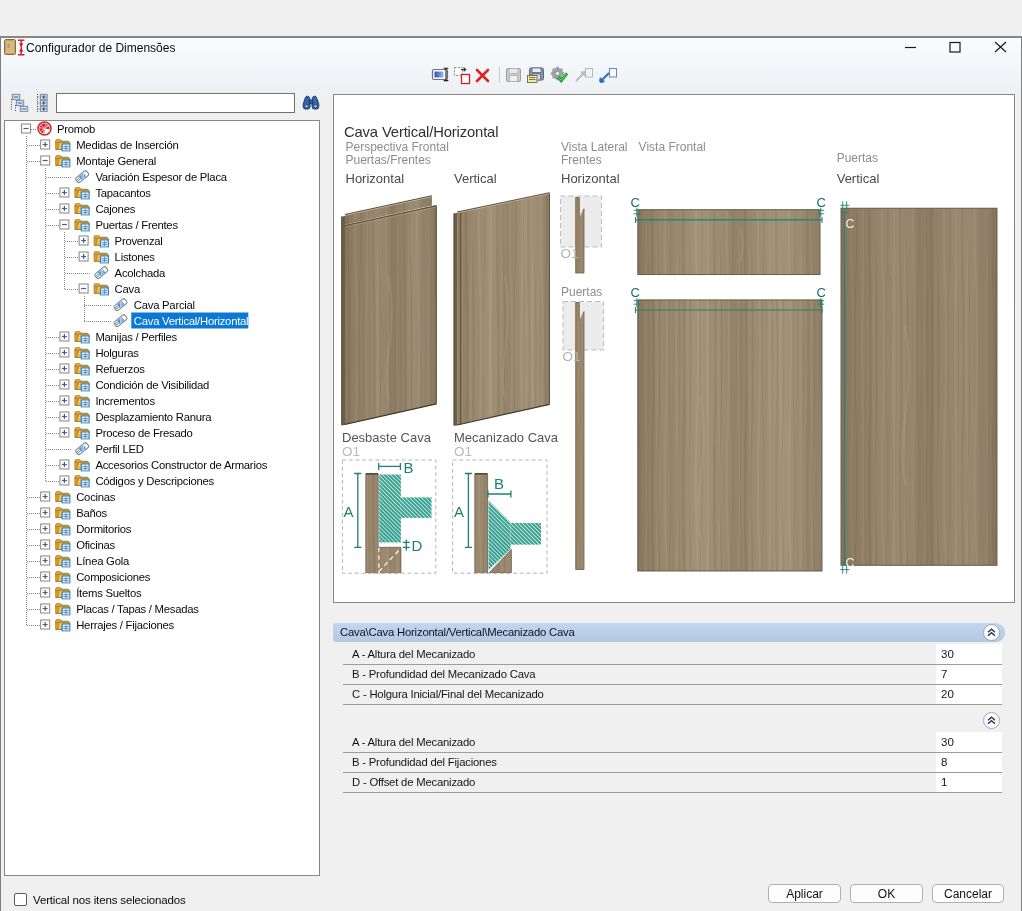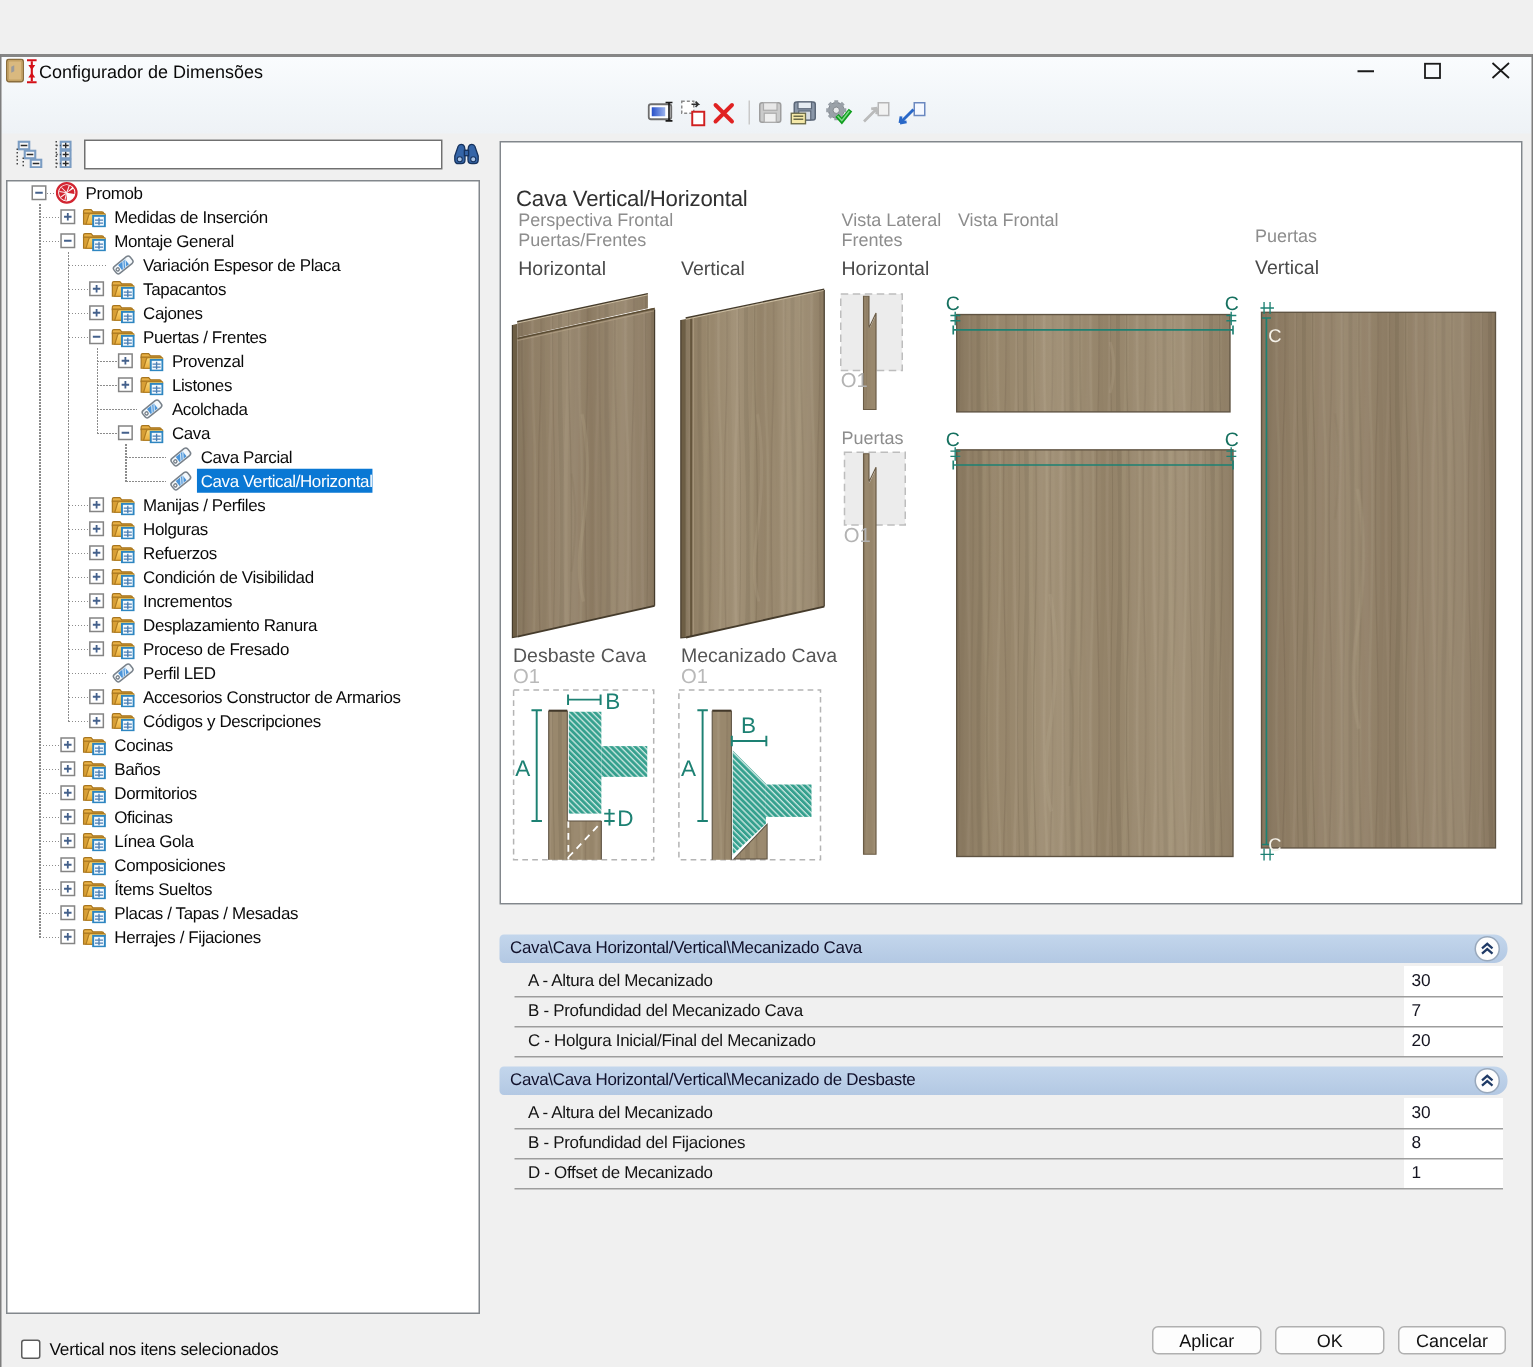--- a/index.html
+++ b/index.html
@@ -548,21 +548,20 @@
   <div class="tlabel" style="top:607.5px">A - Altura del Mecanizado</div>
   <div class="tval" style="top:607.5px">30</div>
   <div class="tline" style="top:627.5px"></div>
   <div class="tlabel" style="top:627.5px">B - Profundidad del Mecanizado Cava</div>
   <div class="tval" style="top:627.5px">7</div>
   <div class="tline" style="top:647.5px"></div>
   <div class="tlabel" style="top:647.5px">C - Holgura Inicial/Final del Mecanizado</div>
   <div class="tval" style="top:647.5px">20</div>
   <div class="tline" style="top:667.5px"></div>
 
-  <div class="thead" style="top:675px">Cava\Cava Horizontal/Vertical\Mecanizado de Desbaste</div>
   <div class="tchev" style="top:676px"><svg width="15" height="15" viewBox="0 0 15 15">
         <path d="M4 7.2 l3.5 -3 l3.5 3 M4 10.7 l3.5 -3 l3.5 3" fill="none" stroke="#1f3a66" stroke-width="1.5"></path>
       </svg></div>
   <div class="vcell" style="top:696px; height:59.5px"></div>
   <div class="tlabel" style="top:695.5px">A - Altura del Mecanizado</div>
   <div class="tval" style="top:695.5px">30</div>
   <div class="tline" style="top:715.5px"></div>
   <div class="tlabel" style="top:715.5px">B - Profundidad del Fijaciones</div>
   <div class="tval" style="top:715.5px">8</div>
   <div class="tline" style="top:735.5px"></div>

